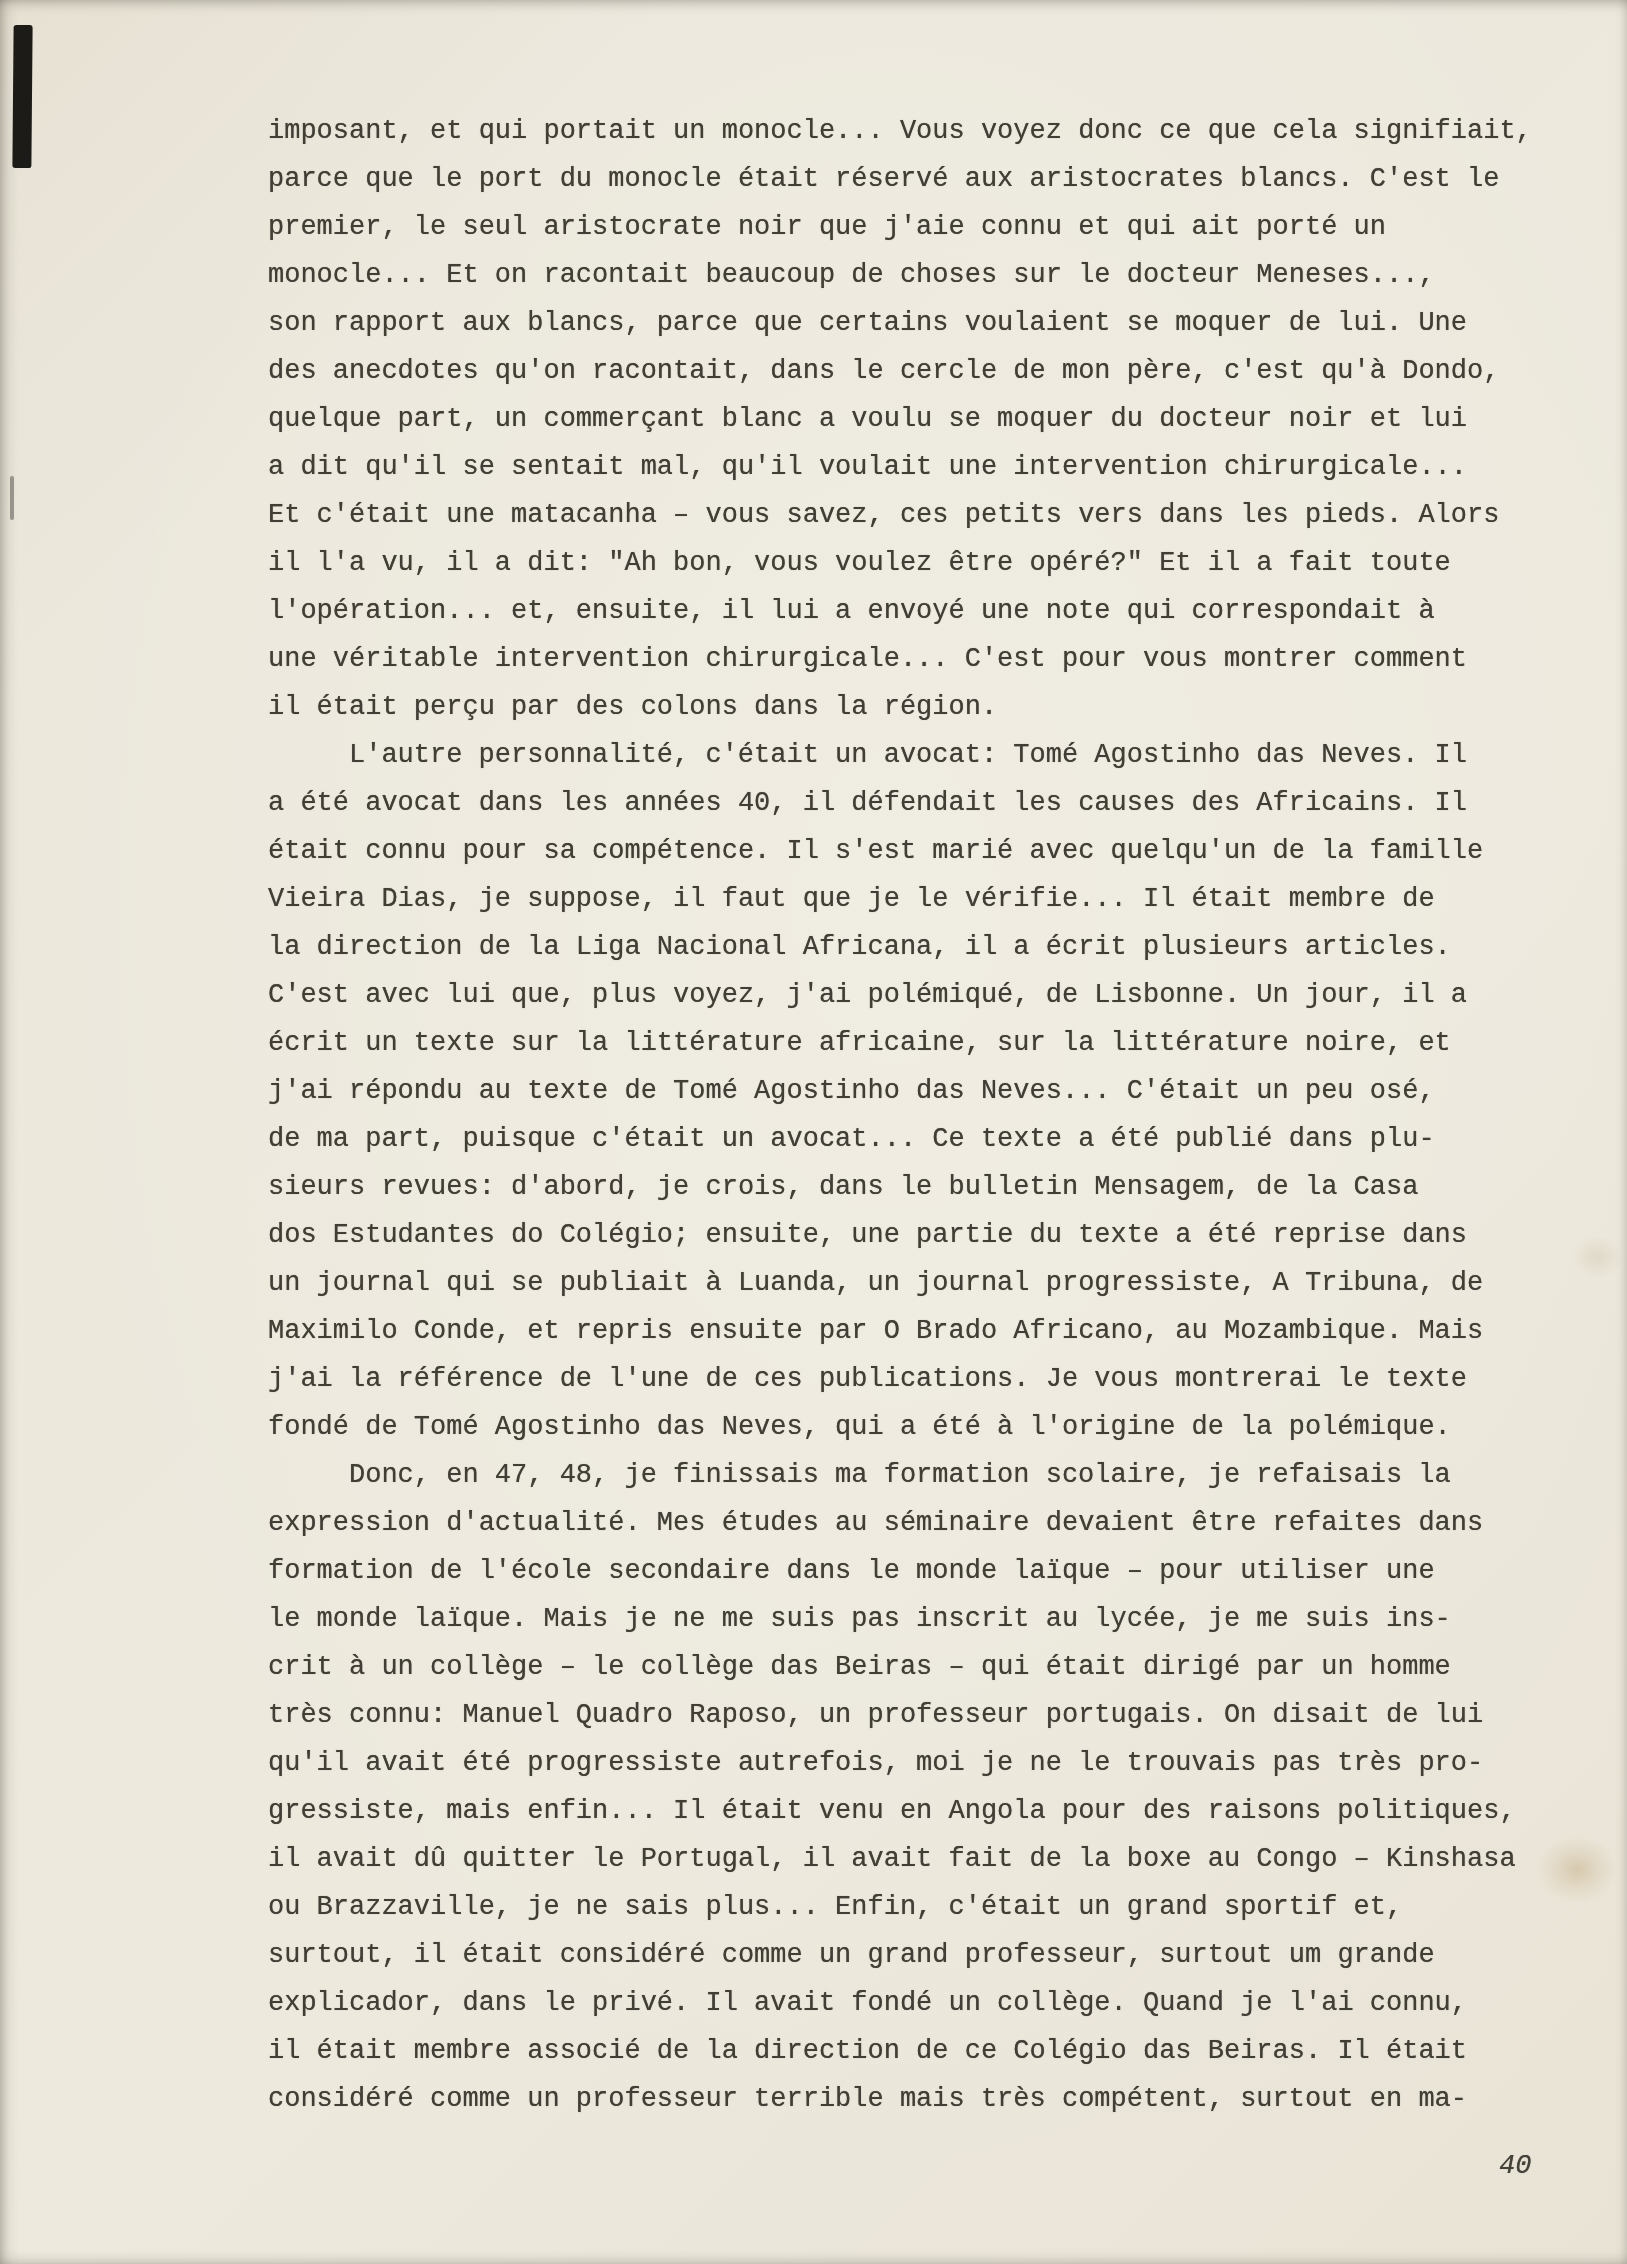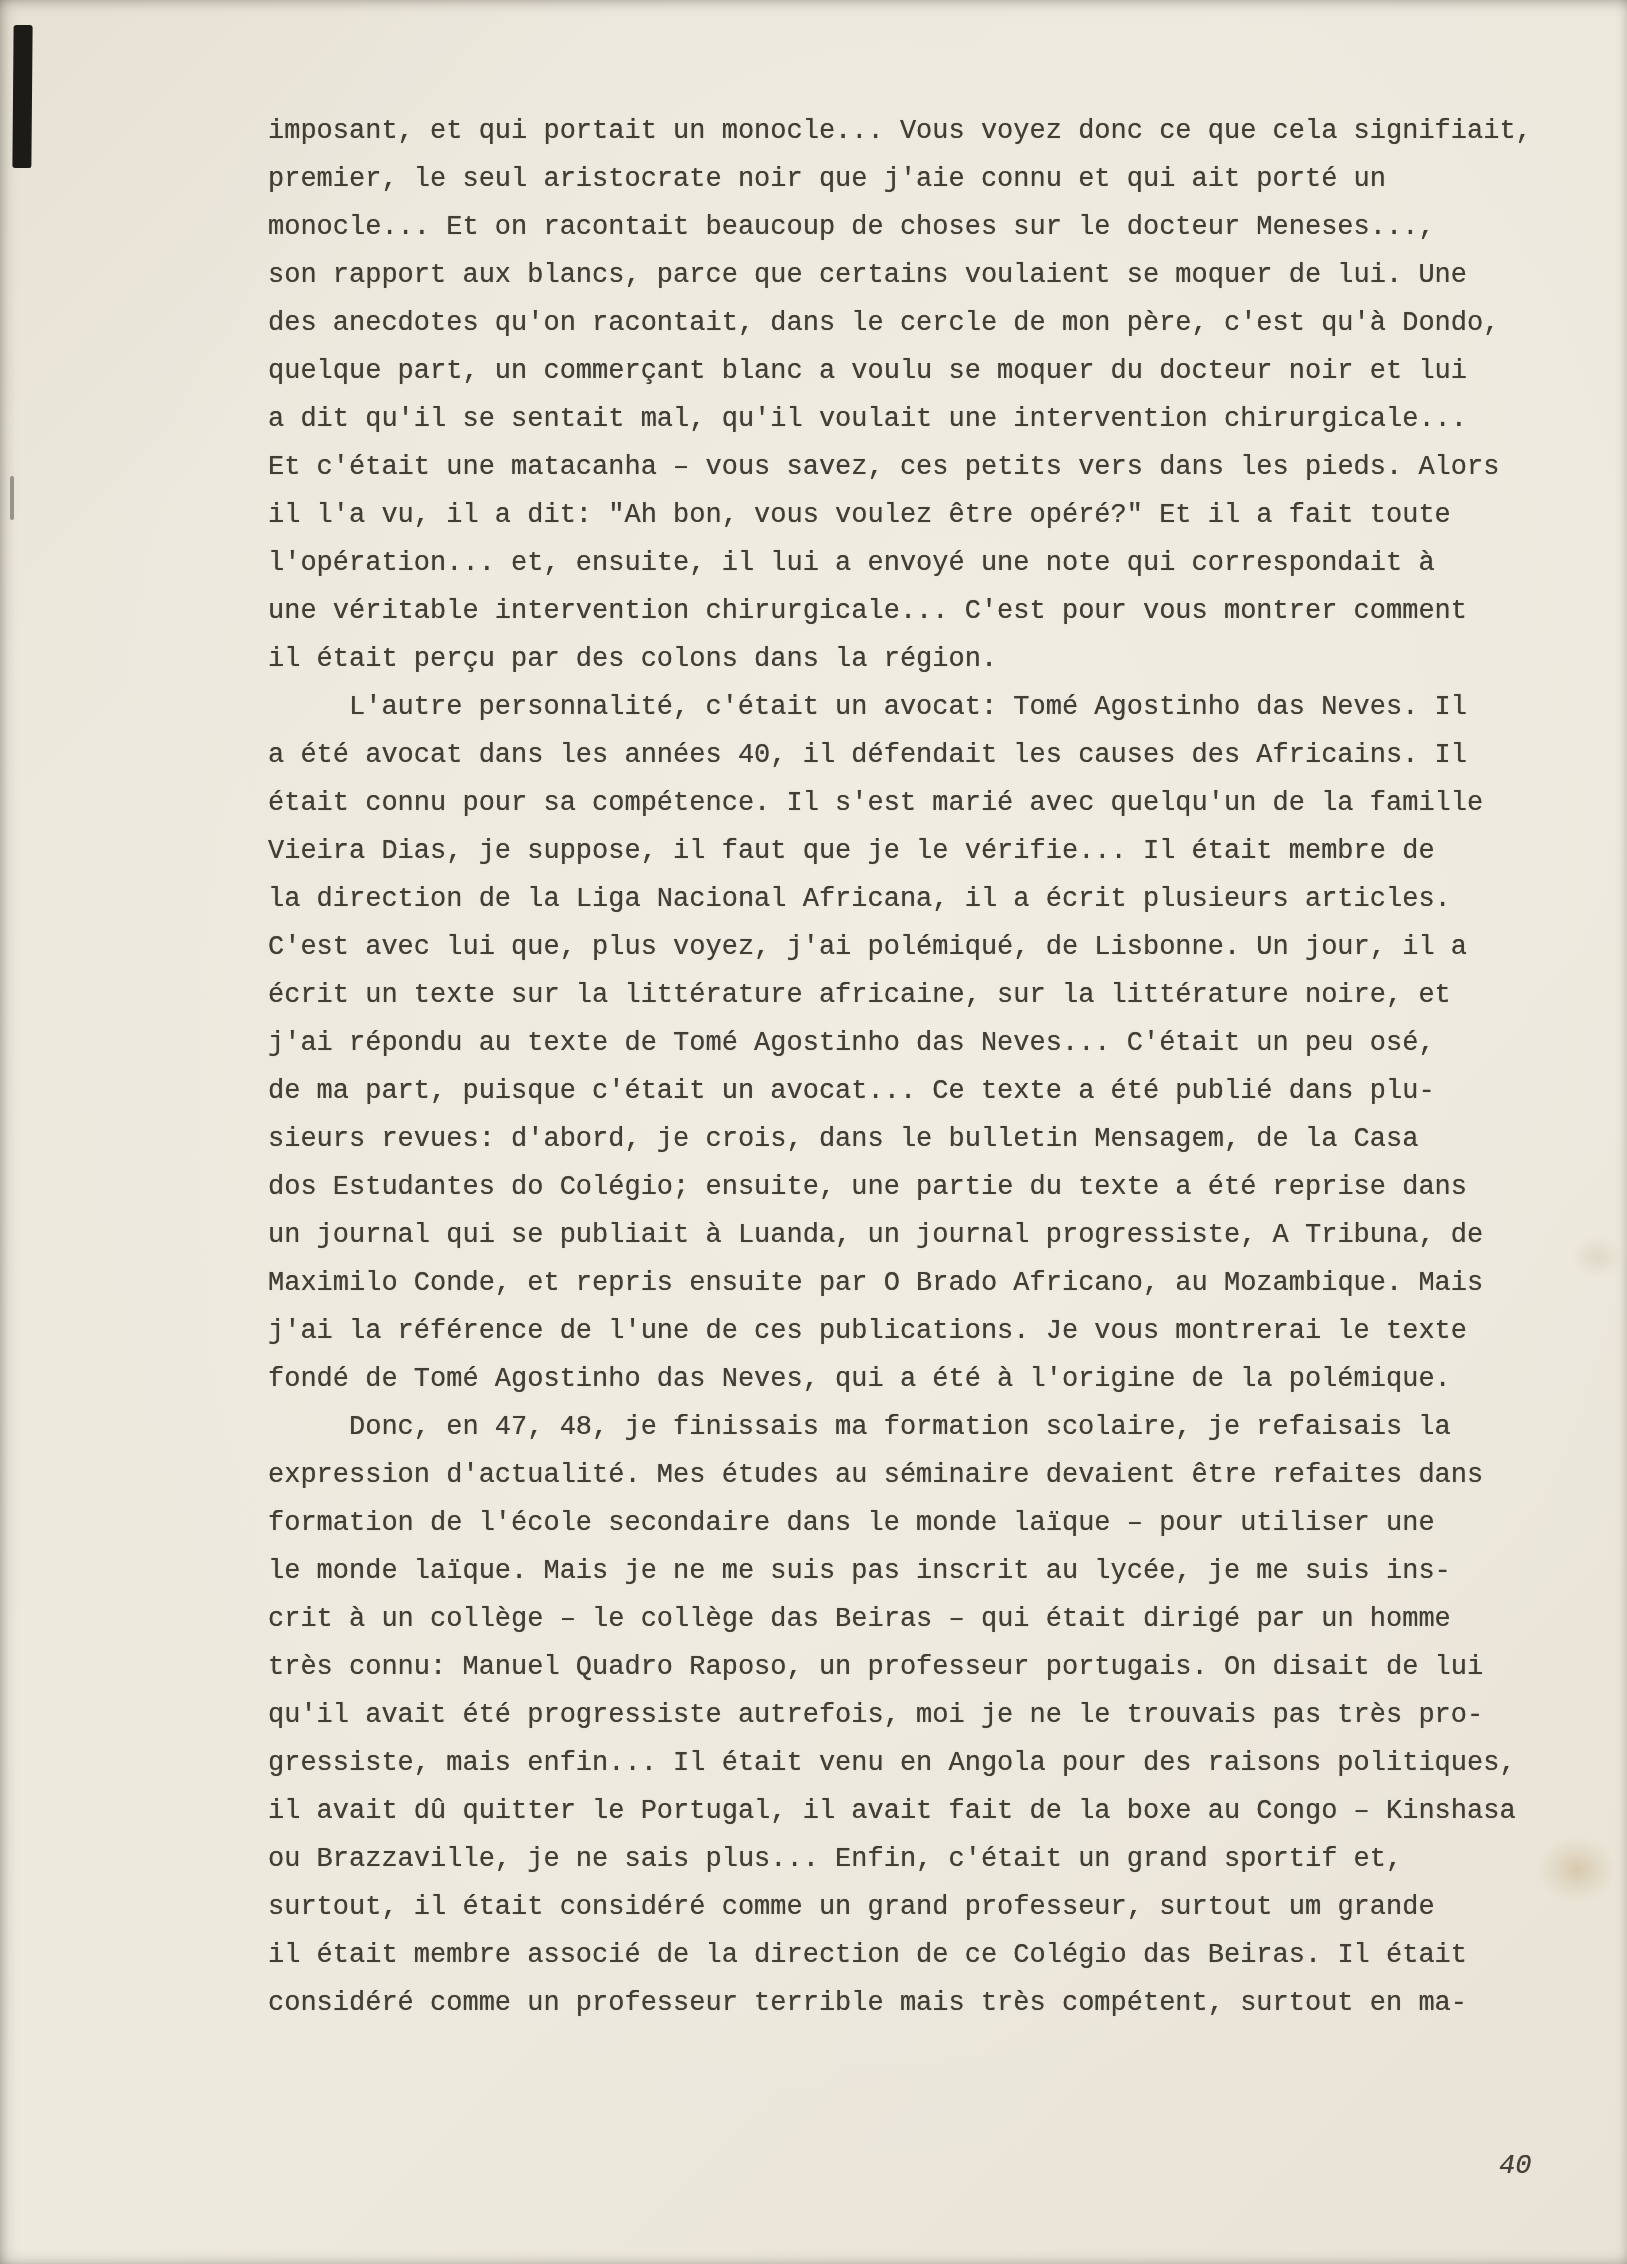--- a/index.html
+++ b/index.html
@@ -92,20 +92,21 @@
 </head>
 <body>
 
 <div class="page">
   <div class="scan-mark"></div>
   <div class="scan-mark-small"></div>
   <div class="stain-1"></div>
   <div class="stain-2"></div>
   <main class="text-block">
       <div class="line"><span class="">imposant, et qui portait un monocle... Vous voyez donc ce que cela signifiait,</span></div>
+      <div class="line"><span class="">parce que le port du monocle était réservé aux aristocrates blancs. C'est le</span></div>
       <div class="line"><span class="">premier, le seul aristocrate noir que j'aie connu et qui ait porté un</span></div>
       <div class="line"><span class="">monocle... Et on racontait beaucoup de choses sur le docteur Meneses...,</span></div>
       <div class="line"><span class="">son rapport aux blancs, parce que certains voulaient se moquer de lui. Une</span></div>
       <div class="line"><span class="">des anecdotes qu'on racontait, dans le cercle de mon père, c'est qu'à Dondo,</span></div>
       <div class="line"><span class="">quelque part, un commerçant blanc a voulu se moquer du docteur noir et lui</span></div>
       <div class="line"><span class="">a dit qu'il se sentait mal, qu'il voulait une intervention chirurgicale...</span></div>
       <div class="line"><span class="">Et c'était une </span><span class="u">matacanha</span><span class=""> – vous savez, ces petits vers dans les pieds. Alors</span></div>
       <div class="line"><span class="">il l'a vu, il a dit: "Ah bon, vous voulez être opéré?" Et il a fait toute</span></div>
       <div class="line"><span class="">l'opération... et, ensuite, il lui a envoyé une note qui correspondait à</span></div>
       <div class="line"><span class="">une véritable intervention chirurgicale... C'est pour vous montrer comment</span></div>
@@ -129,18 +130,19 @@
       <div class="line"><span class="">expression d'actualité. Mes études au séminaire devaient être refaites dans</span></div>
       <div class="line"><span class="">formation de l'école secondaire dans le monde laïque – pour utiliser une</span></div>
       <div class="line"><span class="">le monde laïque. Mais je ne me suis pas inscrit au lycée, je me suis ins-</span></div>
       <div class="line"><span class="">crit à un collège – le collège </span><span class="u">das Beiras</span><span class=""> – qui était dirigé par un homme</span></div>
       <div class="line"><span class="">très connu: Manuel Quadro Raposo, un professeur portugais. On disait de lui</span></div>
       <div class="line"><span class="">qu'il avait été progressiste autrefois, moi je ne le trouvais pas très pro-</span></div>
       <div class="line"><span class="">gressiste, mais enfin... Il était venu en Angola pour des raisons politiques,</span></div>
       <div class="line"><span class="">il avait dû quitter le Portugal, il avait fait de la boxe au Congo – Kinshasa</span></div>
       <div class="line"><span class="">ou Brazzaville, je ne sais plus... Enfin, c'était un grand sportif et,</span></div>
       <div class="line"><span class="">surtout, il était considéré comme un grand professeur, surtout </span><span class="u">um grande</span></div>
+      <div class="line"><span class="u">explicador</span><span class="">, dans le privé. Il avait fondé un collège. Quand je l'ai connu,</span></div>
       <div class="line"><span class="">il était membre associé de la direction de ce </span><span class="u">Colégio das Beiras</span><span class="">. Il était</span></div>
       <div class="line"><span class="">considéré comme un professeur terrible mais très compétent, surtout en ma-</span></div>
     </main>
   <div class="page-number">40</div>
 </div>
 
 
 </body></html>

